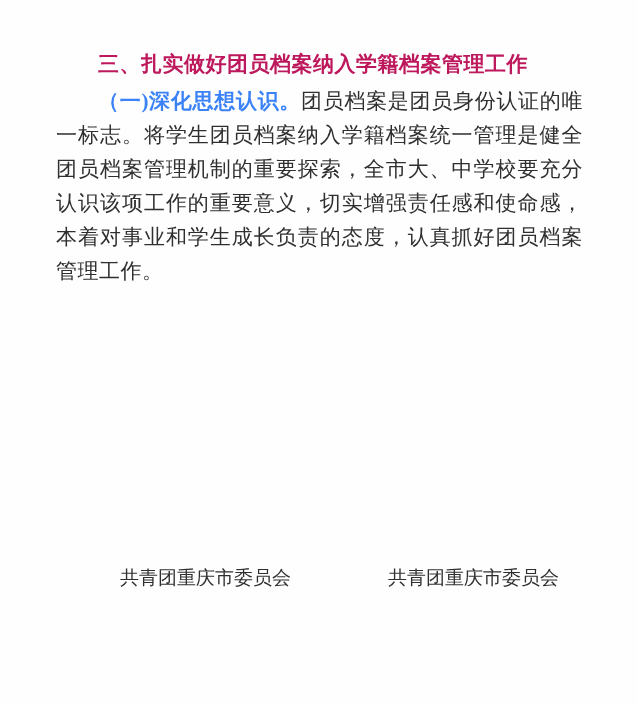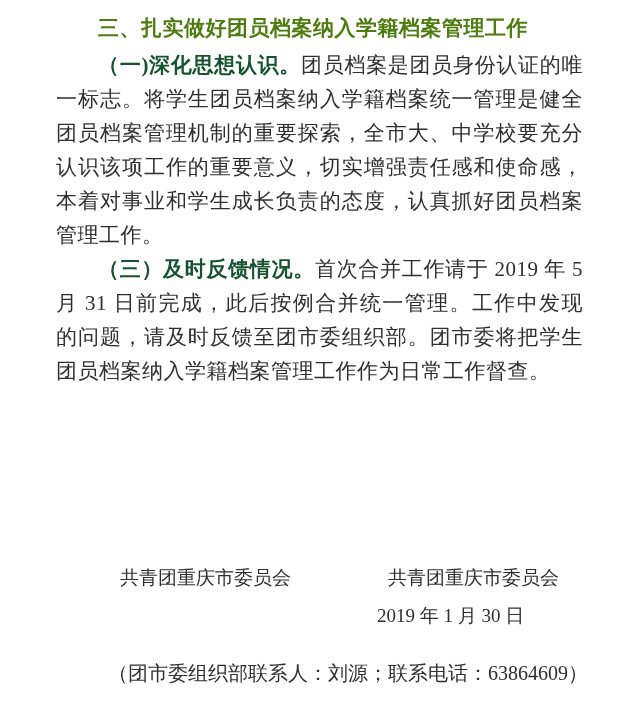--- a/index.html
+++ b/index.html
@@ -18,38 +18,39 @@
   }
   .content {
     position: absolute;
     left: 56px;
     right: 54px;
     top: 8px;
   }
   .title {
     font-family: "Liberation Sans", "DejaVu Sans", sans-serif;
     font-weight: bold;
-    color: #4d7c0f;
+    color: #be185d;
     font-size: 21px;
     line-height: 40px;
     text-indent: 2em;
     letter-spacing: 0.5px;
     white-space: nowrap;
+    margin-top: 36px;
   }
   .para {
     margin: 0;
     font-size: 21px;
     line-height: 34px;
     text-indent: 2em;
     text-align: justify;
     letter-spacing: 0.5px;
   }
   .para .lead {
     font-weight: bold;
-    color: #14532d;
+    color: #3b82f6;
   }
   .signoff-orgs {
     position: absolute;
     top: 566px;
     left: 56px;
     right: 54px;
     font-size: 19px;
     line-height: 24px;
     display: flex;
     white-space: nowrap;
@@ -77,25 +78,22 @@
 <body>
 
 <div class="page">
 
   <div class="content">
     <div class="title">三、扎实做好团员档案纳入学籍档案管理工作</div>
 
     <p class="para"><span class="lead">（一)深化思想认识。</span><span>团员档案是团员身份认证的唯一标志。将学生团员档案纳入学籍档案统一管理是健全团员档案管理机制的重要探索，全市大、中学校要充分认识该项工作的重要意义，切实增强责任感和使命感，本着对事业和学生成长负责的态度，认真抓好团员档案管理工作。</span></p>
 
 
-    <p class="para"><span class="lead">（三）及时反馈情况。</span><span>首次合并工作请于 2019 年 5 月 31 日前完成，此后按例合并统一管理。工作中发现的问题，请及时反馈至团市委组织部。团市委将把学生团员档案纳入学籍档案管理工作作为日常工作督查。</span></p>
   </div>
 
   <div class="signoff-orgs">
     <span class="org-left">共青团重庆市委员会</span>
     <span class="org-right">共青团重庆市委员会</span>
   </div>
 
-  <div class="date-line">2019 年 1 月 30 日</div>
 
-  <div class="contact-line">（团市委组织部联系人：刘源；联系电话：63864609）</div>
 
 </div>
 
 </body></html>

